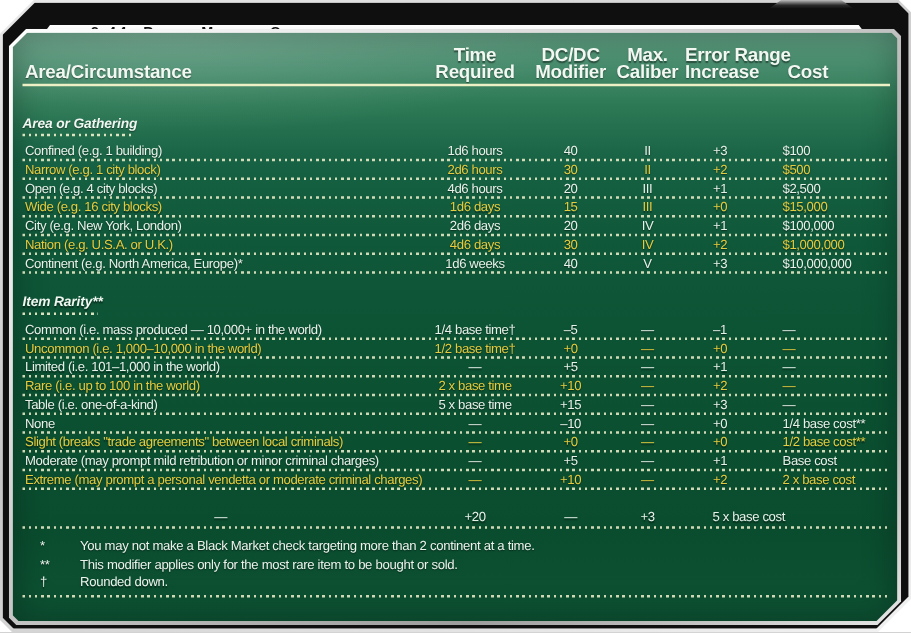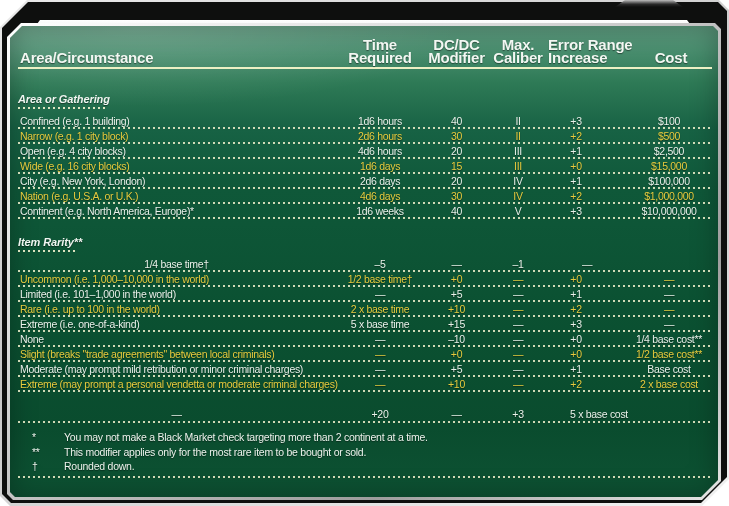--- a/index.html
+++ b/index.html
@@ -77,21 +77,21 @@
   }
   .row.two-line{height:29px;align-items:end;padding-bottom:2px;}
   .cell{
     font-size:10.5px;letter-spacing:-0.3px;line-height:13px;
     color:#e9f2ea;white-space:nowrap;overflow:visible;
     text-shadow:0 1px 1px rgba(0,0,0,0.45);
   }
   .row.hl .cell{color:#e6cb3e;}
   .a-left{text-align:left;padding-left:2px;}
   .a-center{text-align:center;}
-  .a-cost{text-align:center;padding-left:22px;}
+  .a-cost{text-align:left;padding-left:22px;}
   .hc.a-cost{padding-left:26px;}
 
   
   .footnotes{margin:7px 0 0 14px;}
   .footnote{display:grid;grid-template-columns:32px 1fr;line-height:14.5px;}
   .footnote .fm,.footnote .ft{
     font-size:10.5px;color:#ecf3ec;letter-spacing:-0.25px;
     text-shadow:0 1px 1px rgba(0,0,0,0.45);white-space:nowrap;
   }
   .bottom-dots{
@@ -195,20 +195,21 @@
               <div class="cell a-center">1d6 weeks</div>
               <div class="cell a-center">40</div>
               <div class="cell a-center">V</div>
               <div class="cell a-center">+3</div>
               <div class="cell a-cost">$10,000,000</div>
             </div>
           </div>
           <div class="section">
             <div class="section-head"><span class="section-title">Item Rarity**</span></div>
             <div class="grid-row row">
+              <div class="cell a-left">Common (i.e. mass produced — 10,000+ in the world)</div>
               <div class="cell a-center">1/4 base time†</div>
               <div class="cell a-center">–5</div>
               <div class="cell a-center">—</div>
               <div class="cell a-center">–1</div>
               <div class="cell a-cost">—</div>
             </div>
             <div class="grid-row row hl">
               <div class="cell a-left">Uncommon (i.e. 1,000–10,000 in the world)</div>
               <div class="cell a-center">1/2 base time†</div>
               <div class="cell a-center">+0</div>
@@ -226,21 +227,21 @@
             </div>
             <div class="grid-row row hl">
               <div class="cell a-left">Rare (i.e. up to 100 in the world)</div>
               <div class="cell a-center">2 x base time</div>
               <div class="cell a-center">+10</div>
               <div class="cell a-center">—</div>
               <div class="cell a-center">+2</div>
               <div class="cell a-cost">—</div>
             </div>
             <div class="grid-row row">
-              <div class="cell a-left">Extreme (i.e. one-of-a-kind)</div>
+              <div class="cell a-left">Table (i.e. one-of-a-kind)</div>
               <div class="cell a-center">5 x base time</div>
               <div class="cell a-center">+15</div>
               <div class="cell a-center">—</div>
               <div class="cell a-center">+3</div>
               <div class="cell a-cost">—</div>
             </div>
           </div>
           <div class="section">
             <div class="grid-row row">
               <div class="cell a-left">None</div>

